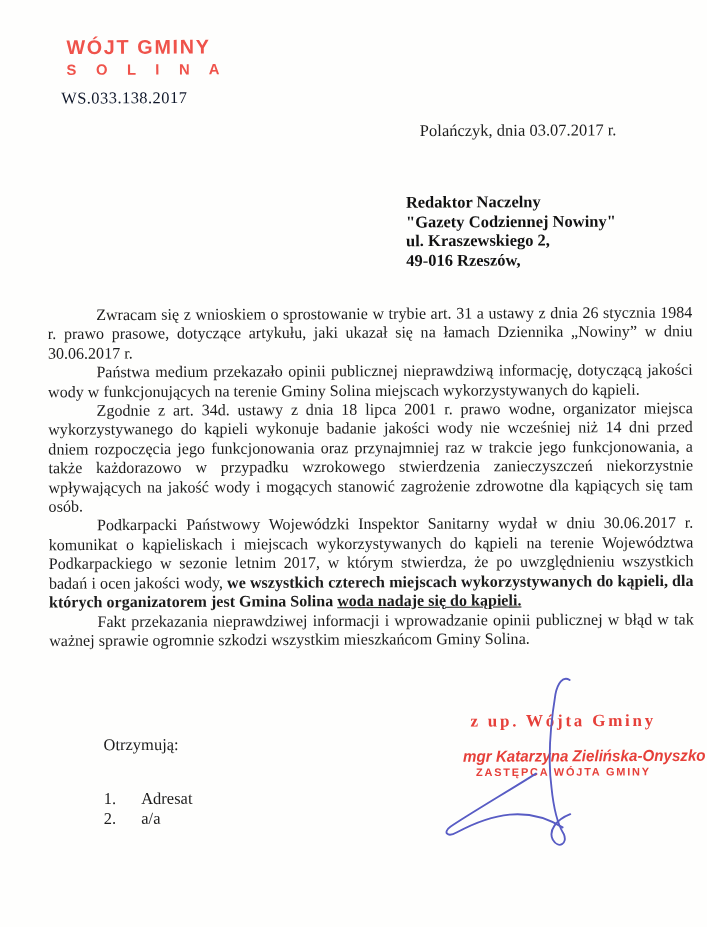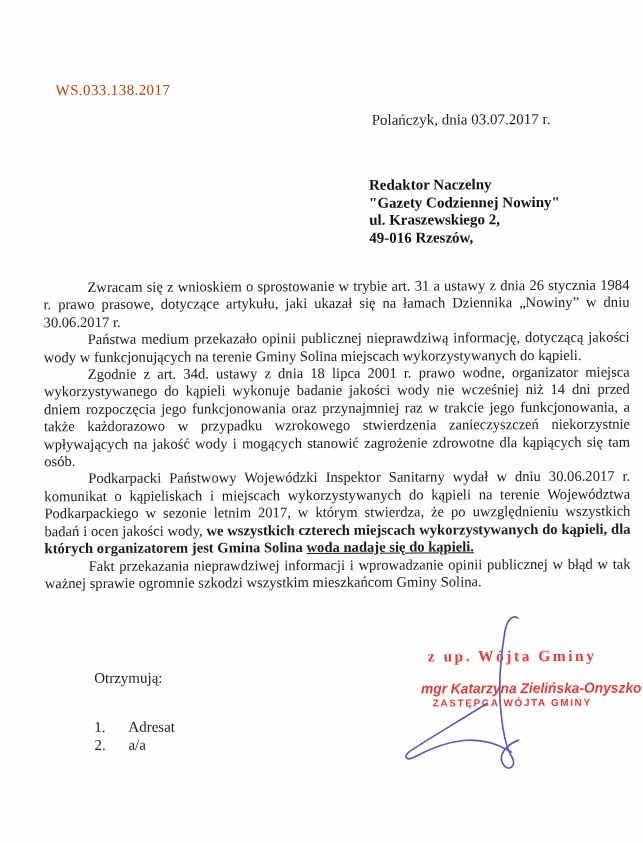--- a/index.html
+++ b/index.html
@@ -30,25 +30,25 @@
   .header-stamp .l1 {
     font-size: 18px; font-weight: 700; letter-spacing: 1.5px;
     white-space: nowrap;
   }
   .header-stamp .l2 {
     font-size: 13.5px; font-weight: 700; letter-spacing: 7px;
     margin-top: 2px; white-space: nowrap;
   }
   .ref-number {
     position: absolute; left: 57px; top: 81px;
-    font-size: 15px; color: #c2410c; letter-spacing: 0.4px;
+    font-size: 15px; color: #0f172a; letter-spacing: 0.4px;
   }
 
   .date-line {
-    position: absolute; left: 373px; top: 112px;
+    position: absolute; left: 383px; top: 112px;
     font-size: 15px;
   }
 
   .addressee {
     position: absolute; left: 343px; top: 177px;
     font-size: 15px; font-weight: 700; line-height: 17.5px;
     color: #121212;
     margin-left: 27px;
   }
 
@@ -99,20 +99,24 @@
     position: absolute; left: 395px; top: 608px;
     width: 140px; height: 180px;
   }
 </style>
 </head>
 <body>
 
 <div class="page">
   <div class="content">
 
+    <div class="header-stamp">
+      <div class="l1">WÓJT GMINY</div>
+      <div class="l2">S O L I N A</div>
+    </div>
 
     <div class="ref-number">WS.033.138.2017</div>
 
     <div class="date-line">Polańczyk, dnia 03.07.2017 r.</div>
 
     <div class="addressee">
       <div>Redaktor Naczelny</div>
       <div>"Gazety Codziennej Nowiny"</div>
       <div>ul. Kraszewskiego 2,</div>
       <div>49-016 Rzeszów,</div>

